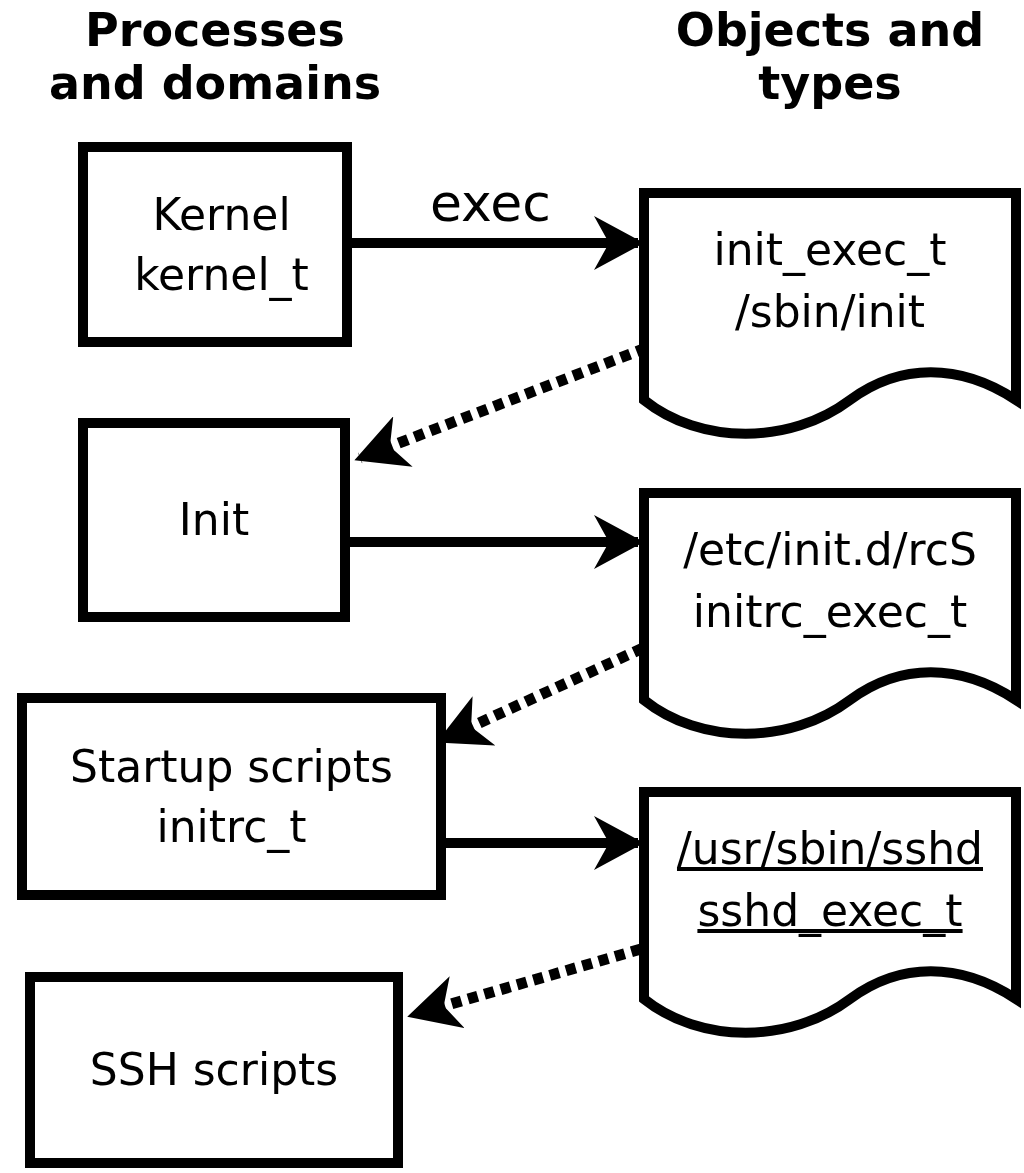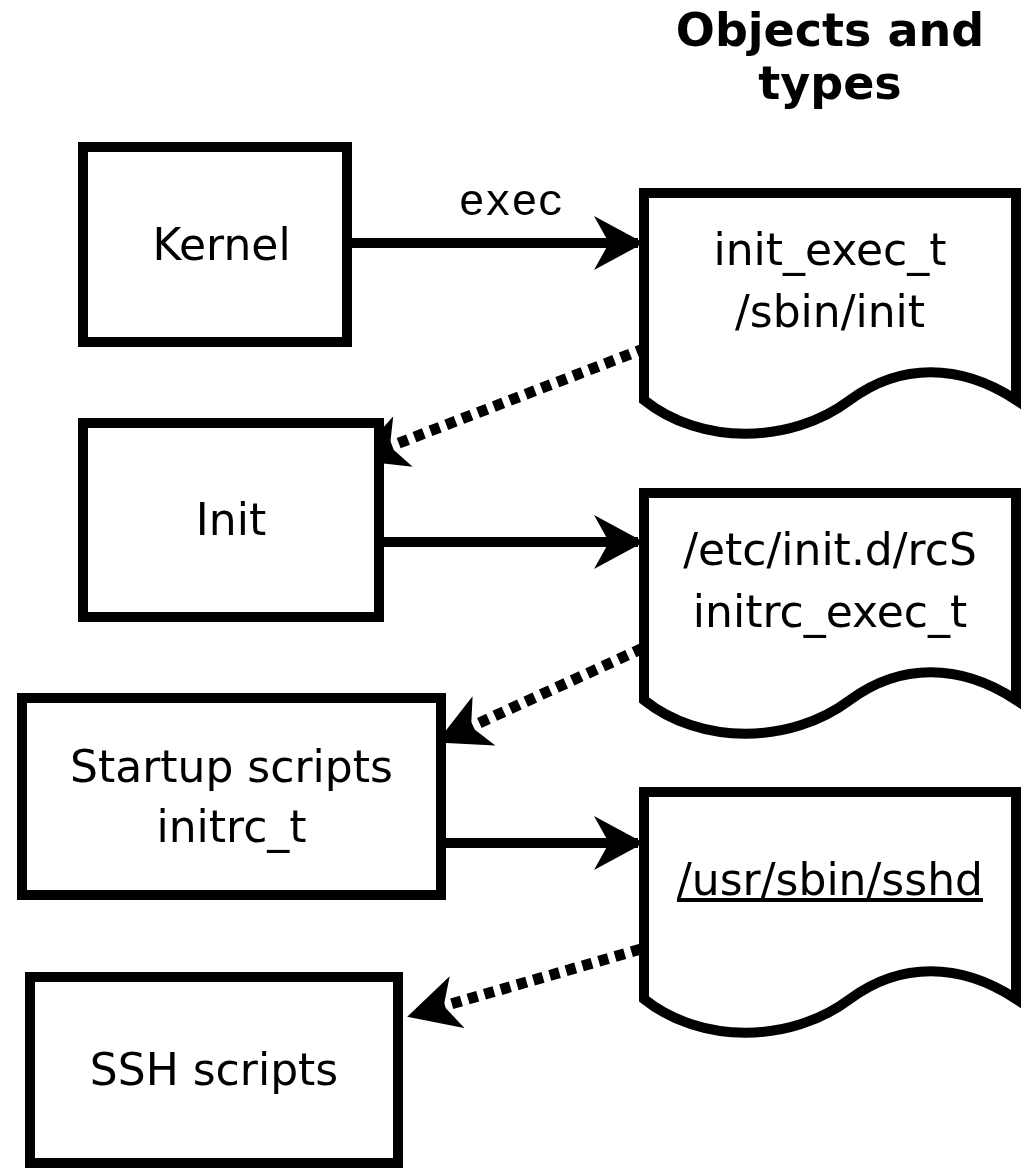--- a/index.html
+++ b/index.html
@@ -42,44 +42,43 @@
     background: #ffffff;
     display: flex;
     flex-direction: column;
     align-items: center;
     justify-content: center;
     text-align: center;
     font-size: 44px;
     line-height: 60px;
   }
   .pbox-kernel  { left: 78px;  top: 142px; width: 274px; height: 205px; padding-left: 13px; }
-  .pbox-init    { left: 78px;  top: 418px; width: 306px; height: 204px; }
+  .pbox-init    { left: 78px;  top: 418px; width: 272px; height: 204px; }
   .pbox-initrc  { left: 1px;   top: 693px; width: 429px; height: 207px; margin-left: 16px; }
   .pbox-sshd    { left: 25px;  top: 972px; width: 378px; height: 196px; }
   .doc-text {
     position: absolute;
     z-index: 2;
     display: flex;
     flex-direction: column;
     align-items: center;
     justify-content: center;
     text-align: center;
     font-size: 44px;
     line-height: 62px;
   }
   .doc-text-1 { left: 649px; top: 193px; width: 362px; height: 175px; }
   .doc-text-2 { left: 649px; top: 493px; width: 362px; height: 175px; }
   .doc-text-3 { left: 649px; top: 792px; width: 362px; height: 175px; text-decoration: underline; }
   .edge-label {
     position: absolute;
     z-index: 2;
-    font-size: 44px;
+    font-size: 52px;
     line-height: 44px;
-    text-align: right;
-    font-family: Liberation Mono, monospace;
+    text-align: left;
   }
   .edge-label-exec { left: 430px; top: 181px; width: 134px; }
 </style>
 </head>
 <body>
 
 <div class="canvas">
 
   <svg class="layer-svg" width="1024" height="1173" viewBox="0 0 1024 1173">
     <defs>
@@ -97,25 +96,28 @@
 
     <line x1="350" y1="243" x2="638" y2="243" stroke="#000000" stroke-width="10" marker-end="url(#mSolid)"></line>
     <line x1="350" y1="542" x2="638" y2="542" stroke="#000000" stroke-width="10" marker-end="url(#mSolid)"></line>
     <line x1="428" y1="843" x2="638" y2="843" stroke="#000000" stroke-width="10" marker-end="url(#mSolid)"></line>
 
     <line x1="646" y1="348" x2="360" y2="458" stroke="#000000" stroke-width="11" stroke-dasharray="10 7" marker-end="url(#mDotted)"></line>
     <line x1="643" y1="648" x2="442" y2="740" stroke="#000000" stroke-width="11" stroke-dasharray="10 7" marker-end="url(#mDotted)"></line>
     <line x1="641" y1="949" x2="413" y2="1015" stroke="#000000" stroke-width="11" stroke-dasharray="10 7" marker-end="url(#mDotted)"></line>
   </svg>
 
+  <div class="heading heading-left">Processes
+and domains</div>
   <div class="heading heading-right">Objects and
 types</div>
 
   <div class="pbox pbox-kernel">
     <span>Kernel</span>
+    <span>kernel_t</span>
   </div>
   <div class="pbox pbox-init">
     <span>Init</span>
   </div>
   <div class="pbox pbox-initrc">
     <span>Startup scripts</span>
     <span>initrc_t</span>
   </div>
   <div class="pbox pbox-sshd">
     <span>SSH scripts</span>
@@ -124,17 +126,18 @@
   <div class="doc-text doc-text-1">
     <span>init_exec_t</span>
     <span>/sbin/init</span>
   </div>
   <div class="doc-text doc-text-2">
     <span>/etc/init.d/rcS</span>
     <span>initrc_exec_t</span>
   </div>
   <div class="doc-text doc-text-3">
     <span>/usr/sbin/sshd</span>
+    <span>sshd_exec_t</span>
   </div>
 
   <div class="edge-label edge-label-exec">exec</div>
 
 </div>
 
 </body></html>

